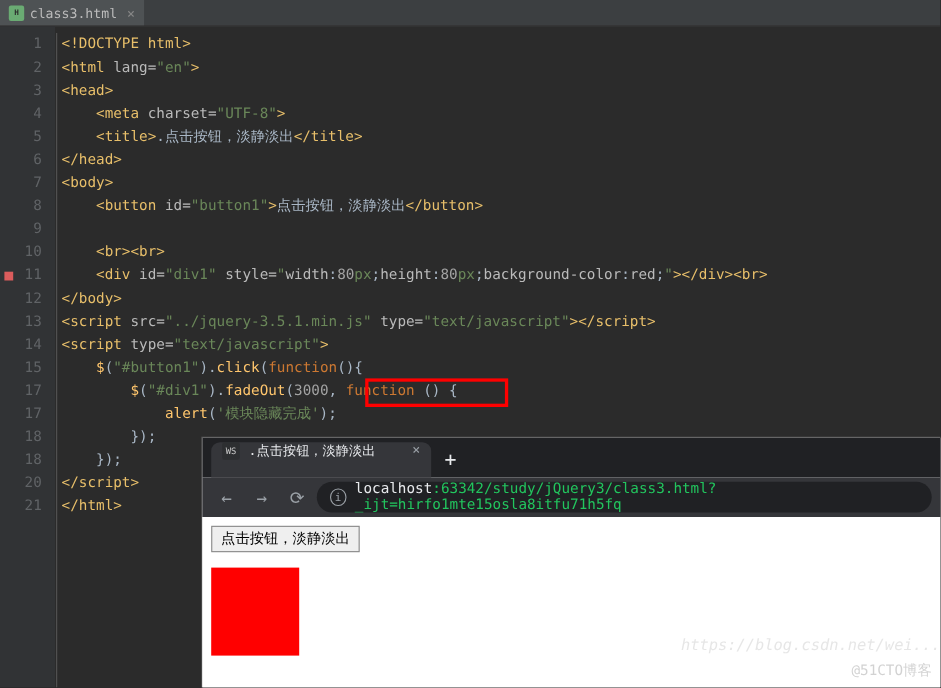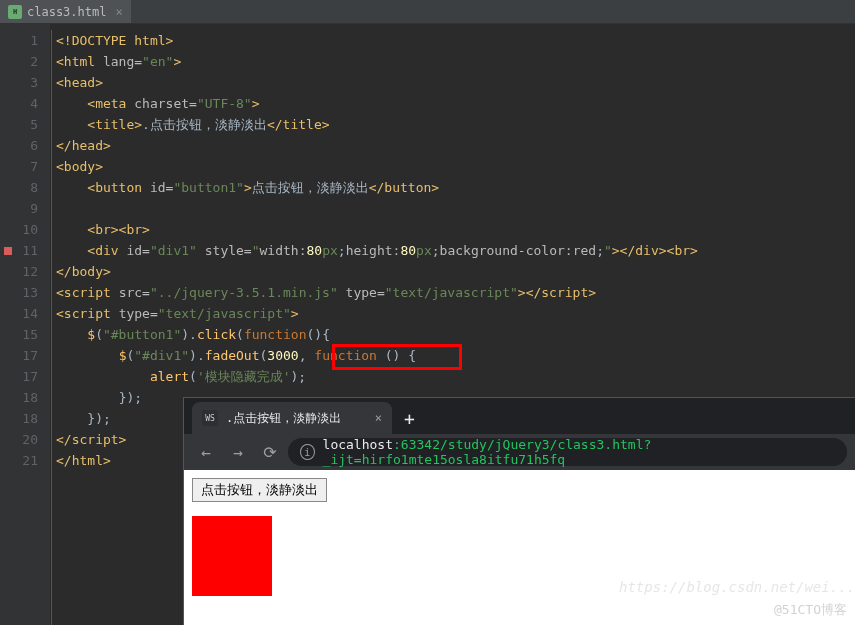--- a/index.html
+++ b/index.html
@@ -79,21 +79,21 @@
   position: absolute;
   left: 51px;
   top: 6px;
   bottom: 0;
   width: 1px;
   background: #555;
 }
 .t-tag { color: #e8bf6a; }
 .t-attr { color: #bababa; }
 .t-val { color: #6a8759; }
-.t-num { color: #fef9c3; }
+.t-num { color: #a3a3a3; }
 .t-fn { color: #ffc66d; }
 .t-kw { color: #cc7832; }
 .t-str { color: #6a8759; }
 .t-txt { color: #a9b7c6; }
 .t-punc { color: #a9b7c6; }
 
 .red-box {
   position: absolute;
   left: 332px;
   top: 344px;
@@ -115,21 +115,20 @@
   box-shadow: 0 0 0 1px #555;
 }
 .bw-tab-bar {
   height: 36px;
   background: #202124;
   display: flex;
   align-items: flex-end;
 }
 .bw-tab {
   display: flex;
-  align-items: center;
   background: #35363a;
   color: #e8eaed;
   height: 32px;
   margin-left: 8px;
   padding: 0 10px;
   border-radius: 8px 8px 0 0;
   font-size: 12px;
   gap: 8px;
   min-width: 200px;
 }

